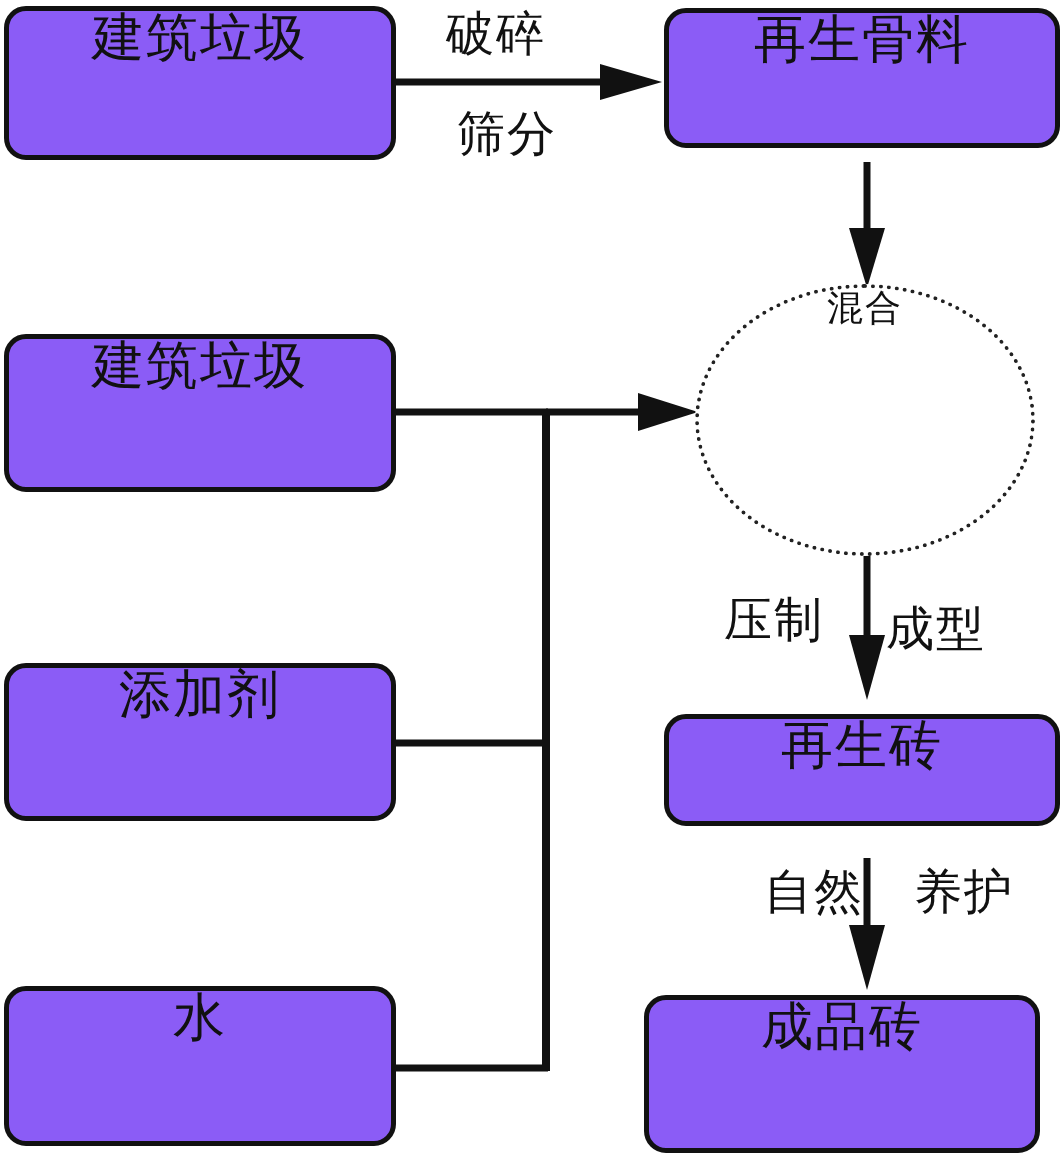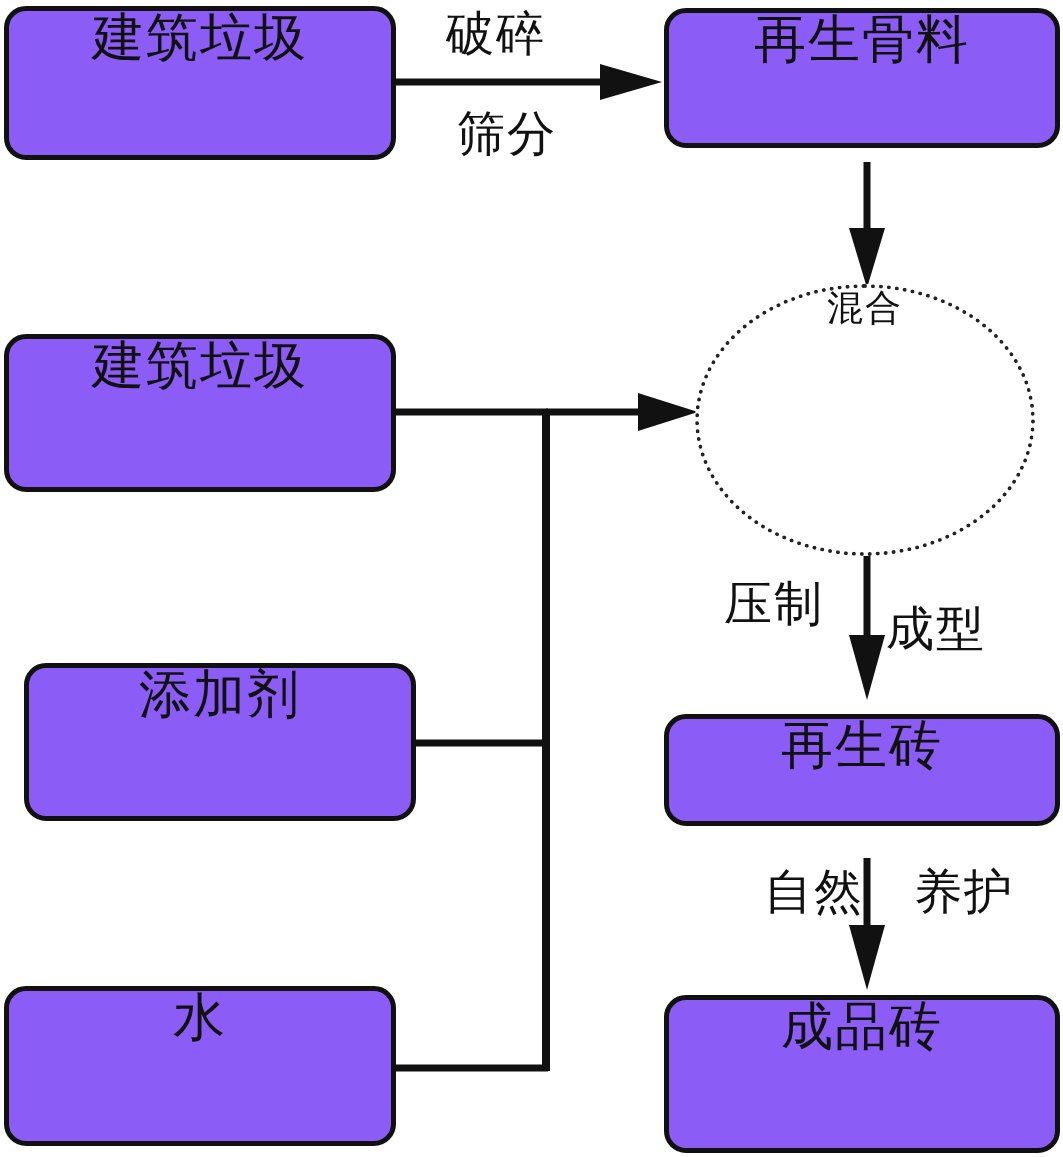--- a/index.html
+++ b/index.html
@@ -104,42 +104,42 @@
   </div>
 
   <div class="node-box" style="left:664px;top:8px;width:396px;height:140px;">
     <span>再生骨料</span>
   </div>
 
   <div class="node-box" style="left:4px;top:334px;width:392px;height:158px;">
     <span>建筑垃圾</span>
   </div>
 
-  <div class="node-box" style="left:4px;top:663px;width:392px;height:158px;margin-left:20px;">
+  <div class="node-box" style="left:4px;top:663px;width:392px;height:158px;">
     <span>添加剂</span>
   </div>
 
   <div class="node-box" style="left:4px;top:986px;width:392px;height:160px;">
     <span>水</span>
   </div>
 
   <div class="node-ellipse" style="left:695px;top:284px;width:340px;height:272px;">
     <span>混合</span>
   </div>
 
   <div class="node-box" style="left:664px;top:714px;width:396px;height:112px;">
     <span>再生砖</span>
   </div>
 
-  <div class="node-box" style="left:664px;top:995px;width:396px;height:158px;">
+  <div class="node-box" style="left:644px;top:995px;width:396px;height:158px;">
     <span>成品砖</span>
   </div>
 
   <div class="edge-label" style="left:446px;top:10px;">破碎</div>
   <div class="edge-label" style="left:457px;top:110px;">筛分</div>
 
-  <div class="edge-label" style="left:724px;top:580px;">压制</div>
+  <div class="edge-label" style="left:724px;top:596px;">压制</div>
   <div class="edge-label" style="left:886px;top:605px;">成型</div>
 
   <div class="edge-label" style="left:764px;top:868px;">自然</div>
   <div class="edge-label" style="left:914px;top:868px;">养护</div>
 
 </div>
 
 </body></html>

